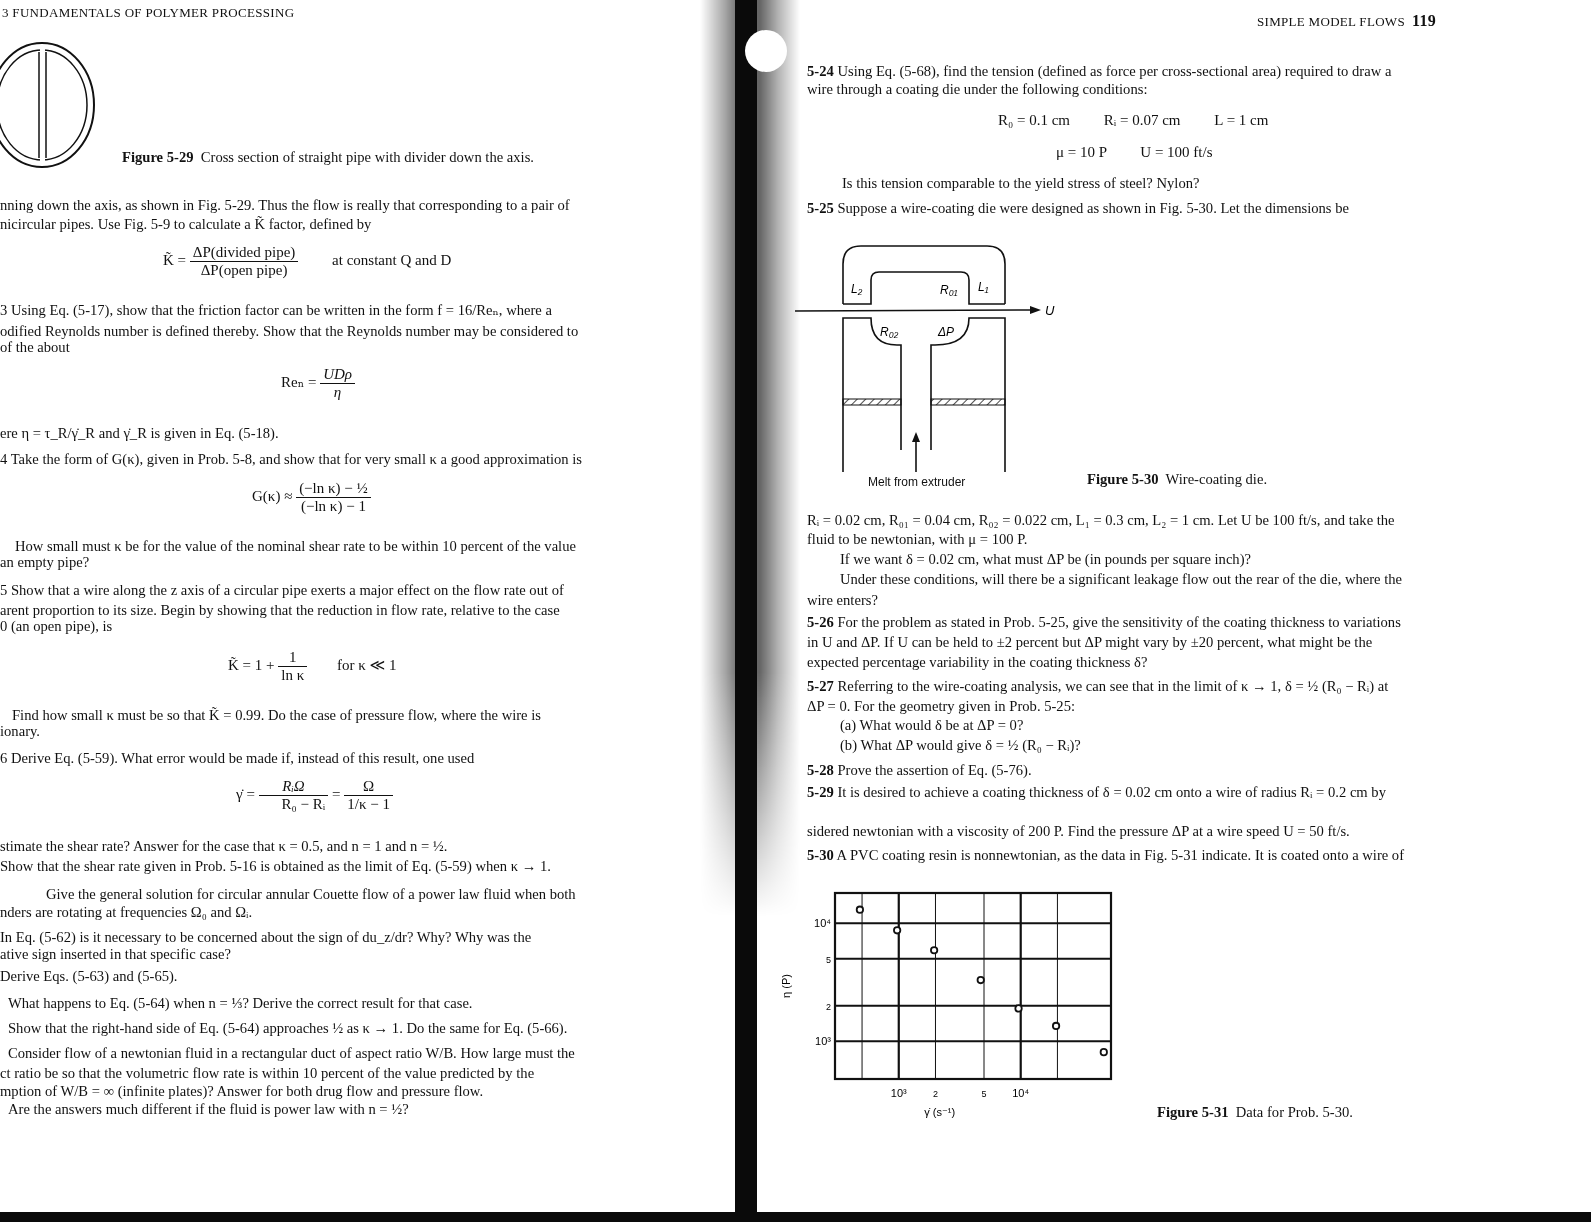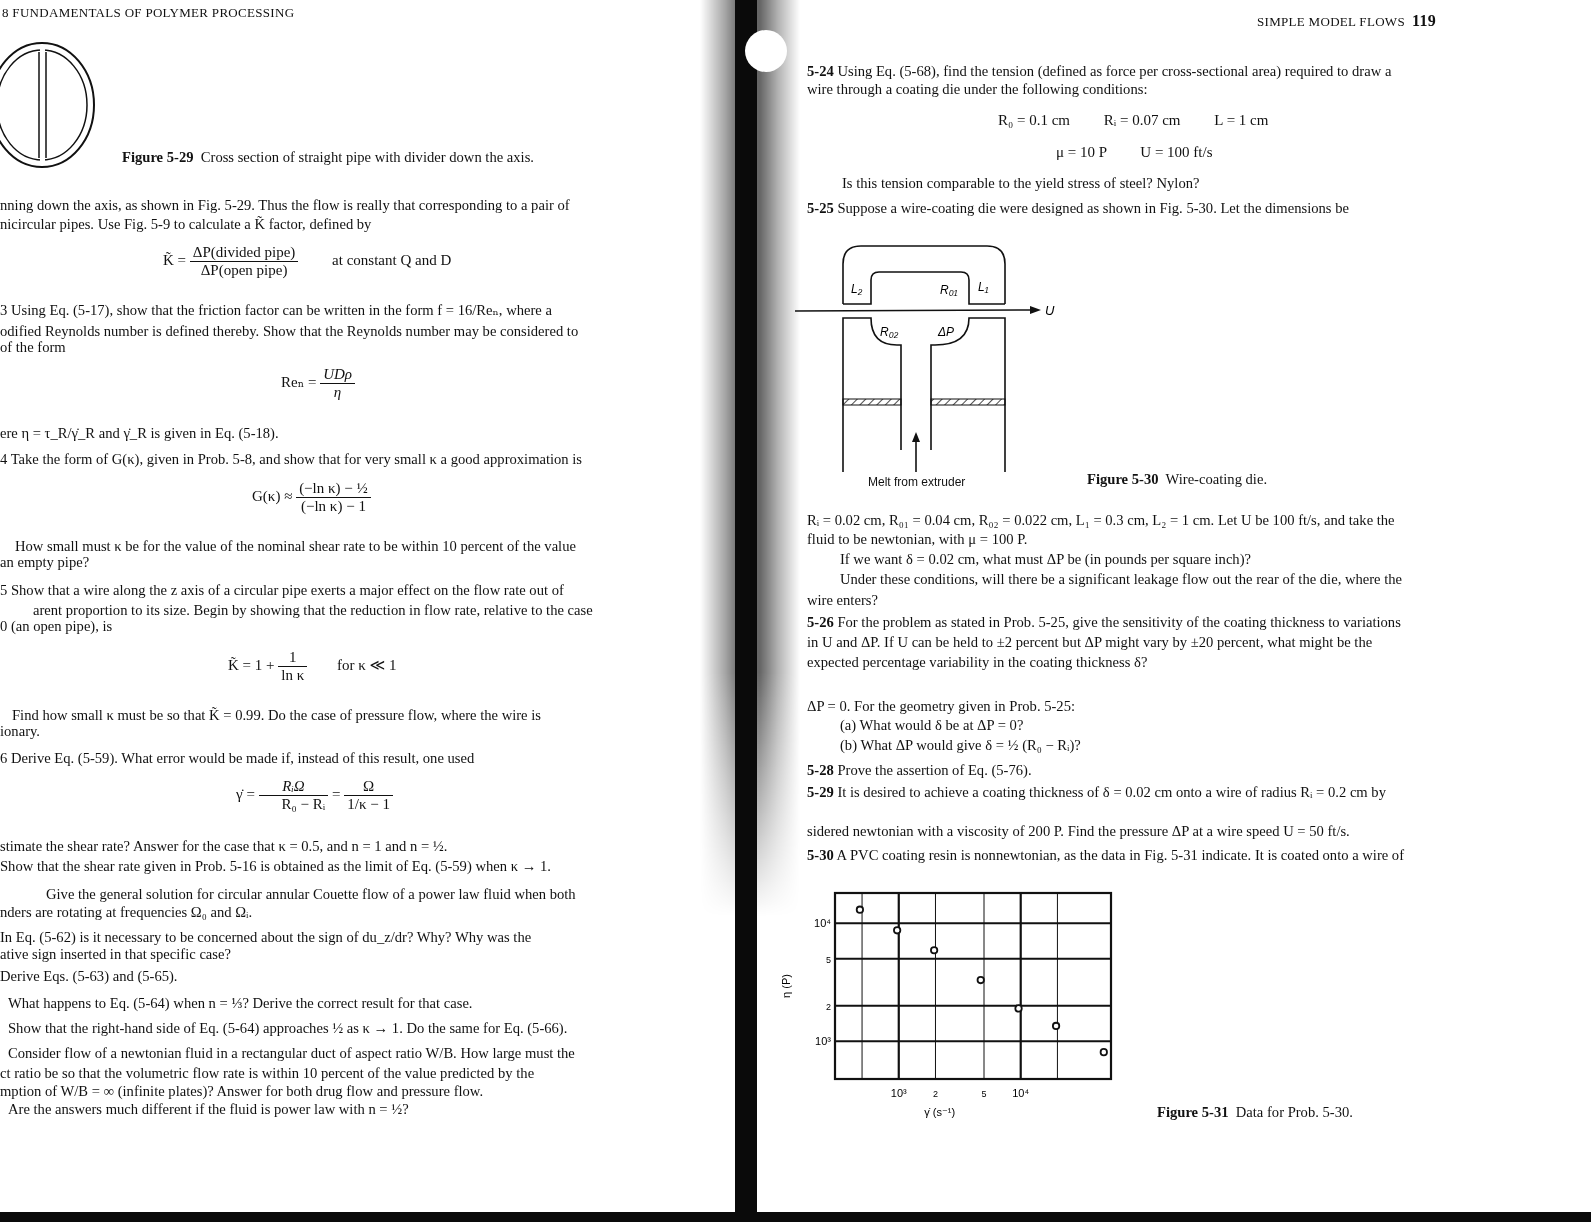--- a/index.html
+++ b/index.html
@@ -43,21 +43,21 @@
 </style>
 </head>
 <body>
 
 <div class="gutter-shadow"></div>
 <div class="gutter"></div>
 <div class="punch-hole"></div>
 <div class="bottom-edge"></div>
 
 <div class="page left-page">
-  <div class="abs running-head" style="left:2px;top:5px;">8  FUNDAMENTALS OF POLYMER PROCESSING</div>
+  <div class="abs running-head" style="left:2px;top:5px;">3  FUNDAMENTALS OF POLYMER PROCESSING</div>
 
   <svg class="abs" style="left:-10px;top:40px;" width="120" height="130">
     <ellipse cx="52" cy="65" rx="52" ry="62" fill="none" stroke="#111" stroke-width="2"></ellipse>
     <ellipse cx="52" cy="65" rx="45" ry="55" fill="none" stroke="#111" stroke-width="1.5"></ellipse>
     <line x1="49" y1="12" x2="49" y2="118" stroke="#111" stroke-width="1.5"></line>
     <line x1="56" y1="12" x2="56" y2="118" stroke="#111" stroke-width="1.5"></line>
     <rect x="50" y="8" width="5" height="114" fill="#fff"></rect>
   </svg>
   <div class="abs p" style="left:122px;top:147px;">
     <span class="caption-label">Figure 5-29</span>&nbsp;
@@ -71,21 +71,21 @@
     <span>K̃ =</span>
     <span class="frac">
       <span class="n">ΔP(divided pipe)</span>
       <span class="d">ΔP(open pipe)</span>
     </span>
     <span style="margin-left:30px;">at constant Q and D</span>
   </div>
 
   <div class="abs p" style="left:0;top:300px;">3  Using Eq. (5-17), show that the friction factor can be written in the form f = 16/Reₙ, where a</div>
   <div class="abs p" style="left:0;top:321px;">odified Reynolds number is defined thereby. Show that the Reynolds number may be considered to</div>
-  <div class="abs p" style="left:0;top:337px;"> of the form</div>
+  <div class="abs p" style="left:0;top:337px;"> of the about</div>
 
   <div class="abs eq" style="left:281px;top:366px;">
     <span>Reₙ =</span>
     <span class="frac">
       <span class="n" style="font-style:italic;">UDρ</span>
       <span class="d" style="font-style:italic;">η</span>
     </span>
   </div>
 
   <div class="abs p" style="left:0;top:423px;">ere η = τ_R/γ̇_R and γ̇_R is given in Eq. (5-18).</div>
@@ -96,21 +96,21 @@
     <span class="frac">
       <span class="n">(−ln κ) − ½</span>
       <span class="d">(−ln κ) − 1</span>
     </span>
   </div>
 
   <div class="abs p" style="left:15px;top:536px;">How small must κ be for the value of the nominal shear rate to be within 10 percent of the value</div>
   <div class="abs p" style="left:0;top:552px;">an empty pipe?</div>
 
   <div class="abs p" style="left:0;top:580px;">5  Show that a wire along the z axis of a circular pipe exerts a major effect on the flow rate out of</div>
-  <div class="abs p" style="left:0;top:600px;padding-left:33px;">arent proportion to its size. Begin by showing that the reduction in flow rate, relative to the case</div>
+  <div class="abs p" style="left:0;top:600px;">arent proportion to its size. Begin by showing that the reduction in flow rate, relative to the case</div>
   <div class="abs p" style="left:0;top:616px;">0 (an open pipe), is</div>
 
   <div class="abs eq" style="left:228px;top:649px;">
     <span>K̃ = 1 +</span>
     <span class="frac">
       <span class="n">1</span>
       <span class="d">ln κ</span>
     </span>
     <span style="margin-left:26px;">for κ ≪ 1</span>
   </div>
@@ -209,20 +209,24 @@
   <div class="abs p" style="left:80px;top:569px;">Under these conditions, will there be a significant leakage flow out the rear of the die, where the</div>
   <div class="abs p" style="left:47px;top:590px;">wire enters?</div>
 
   <div class="abs p" style="left:47px;top:612px;">
     <span class="num">5-26</span>
     <span>For the problem as stated in Prob. 5-25, give the sensitivity of the coating thickness to variations</span>
   </div>
   <div class="abs p" style="left:47px;top:632px;">in U and ΔP. If U can be held to ±2 percent but ΔP might vary by ±20 percent, what might be the</div>
   <div class="abs p" style="left:47px;top:652px;">expected percentage variability in the coating thickness δ?</div>
 
+  <div class="abs p" style="left:47px;top:676px;">
+    <span class="num">5-27</span>
+    <span>Referring to the wire-coating analysis, we can see that in the limit of κ → 1, δ = ½ (R₀ − Rᵢ) at</span>
+  </div>
   <div class="abs p" style="left:47px;top:696px;">ΔP = 0. For the geometry given in Prob. 5-25:</div>
   <div class="abs p" style="left:80px;top:715px;">(a) What would δ be at ΔP = 0?</div>
   <div class="abs p" style="left:80px;top:735px;">(b) What ΔP would give δ = ½ (R₀ − Rᵢ)?</div>
 
   <div class="abs p" style="left:47px;top:760px;">
     <span class="num">5-28</span>
     <span>Prove the assertion of Eq. (5-76).</span>
   </div>
 
   <div class="abs p" style="left:47px;top:782px;">

